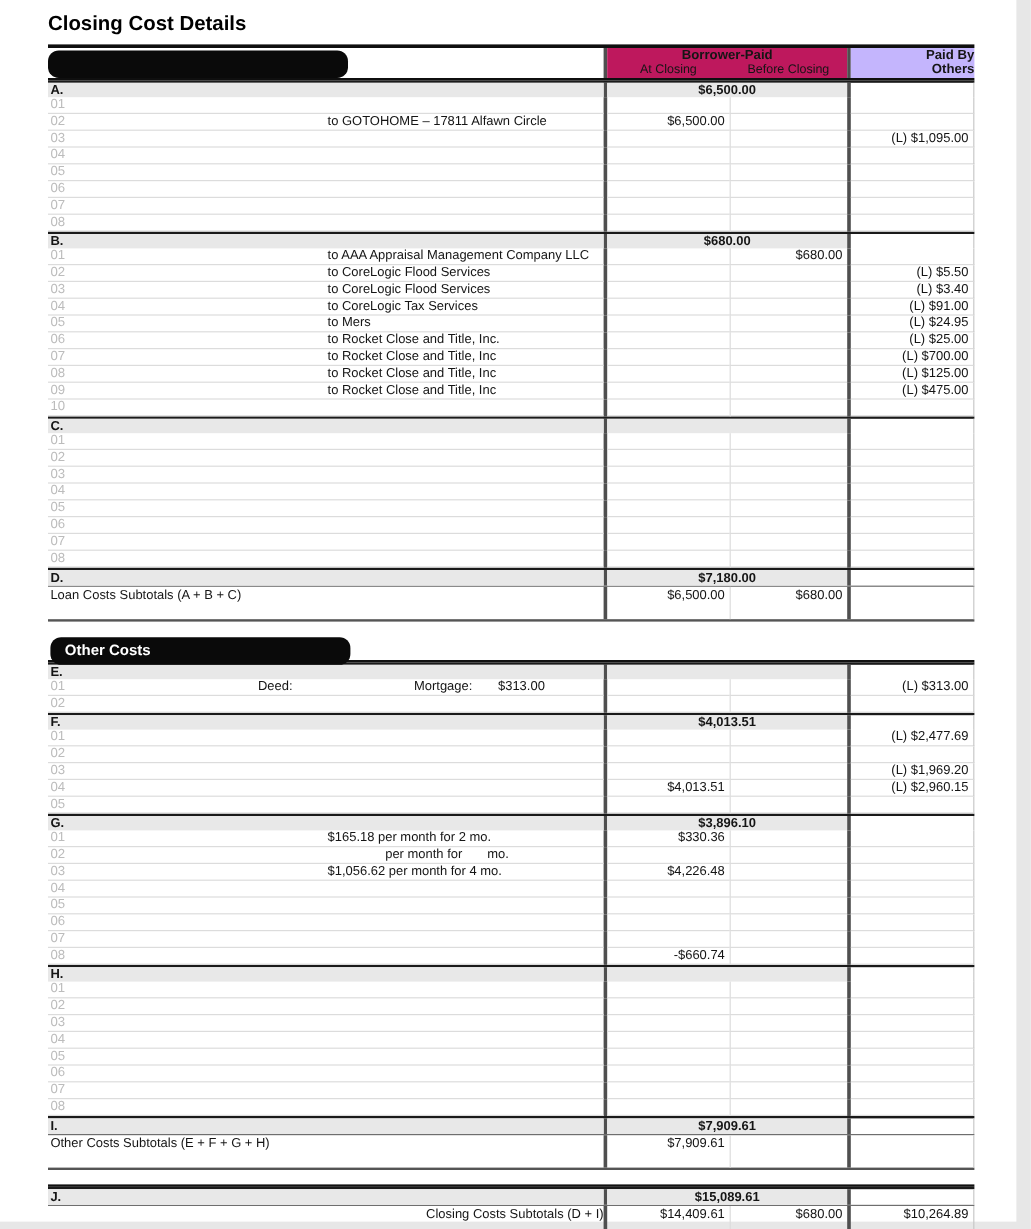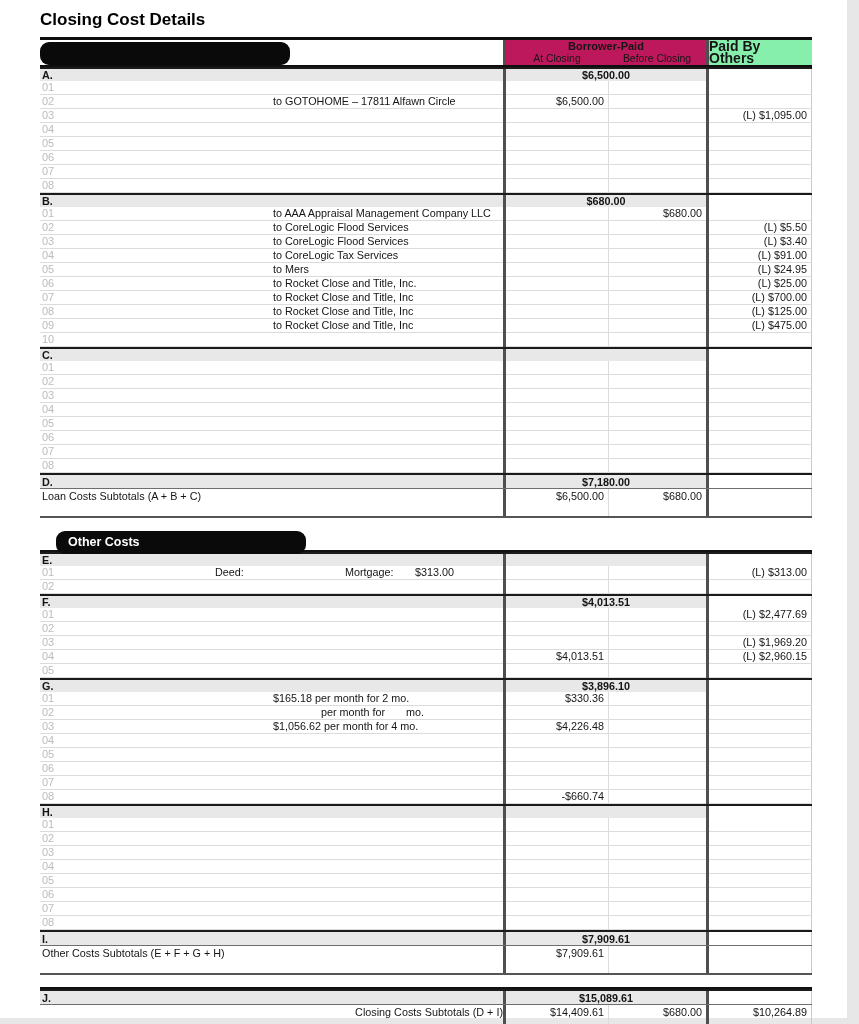--- a/index.html
+++ b/index.html
@@ -7,25 +7,25 @@
   .content{padding:10px 0 12px 40px;width:772px;}
   h1{font-size:17px;font-weight:bold;margin:0 0 7px 0;color:#000;}
 
   
   .thead{display:grid;grid-template-columns:463px 3px 102px 98px 3px 103px;height:25px;
          border-top:3px solid #0f0f0f;border-bottom:2px solid #0f0f0f;position:relative;box-sizing:content-box;}
   .tab{position:absolute;top:2px;left:0;width:250px;height:23px;background:#0a0a0a;border-radius:9px;
        color:#fff;font-weight:bold;font-size:12.5px;line-height:23px;padding-left:12px;box-sizing:border-box;z-index:3;}
   .tab2{position:relative;display:block;width:250px;height:23px;background:#0a0a0a;border-radius:9px;
         color:#fff;font-weight:bold;font-size:12.5px;line-height:23px;padding-left:12px;box-sizing:border-box;
-        margin:13px 0 -4px 16px;z-index:2;}
+        margin:13px 0 -4px 2px;z-index:2;}
   .bp-box{grid-column:3/5;background:#be185d;text-align:center;}
   .bp-title{font-weight:bold;font-size:11px;line-height:13px;display:block;}
   .bp-sub{display:grid;grid-template-columns:102px 98px;font-size:10.4px;line-height:11px;}
-  .pb-box{background:#86efac;text-align:left;font-weight:bold;font-size:14px;line-height:11.5px;padding-top:1px;}
+  .pb-box{background:#c4b5fd;text-align:right;font-weight:bold;font-size:11px;line-height:11.5px;padding-top:1px;}
   .pb-box span{display:block;}
 
   
   .row{display:grid;grid-template-columns:463px 3px 102px 98px 3px 103px;height:14px;line-height:13.5px;
        font-size:10.8px;box-sizing:border-box;}
   .cell{overflow:hidden;}
   .vbar{background:#4f4f4f;}
   .desc{position:relative;white-space:pre;}
   .num{color:#bcbcbc;display:inline-block;width:18px;padding-left:2px;font-size:11px;}
   .lbl{color:#151515;}

